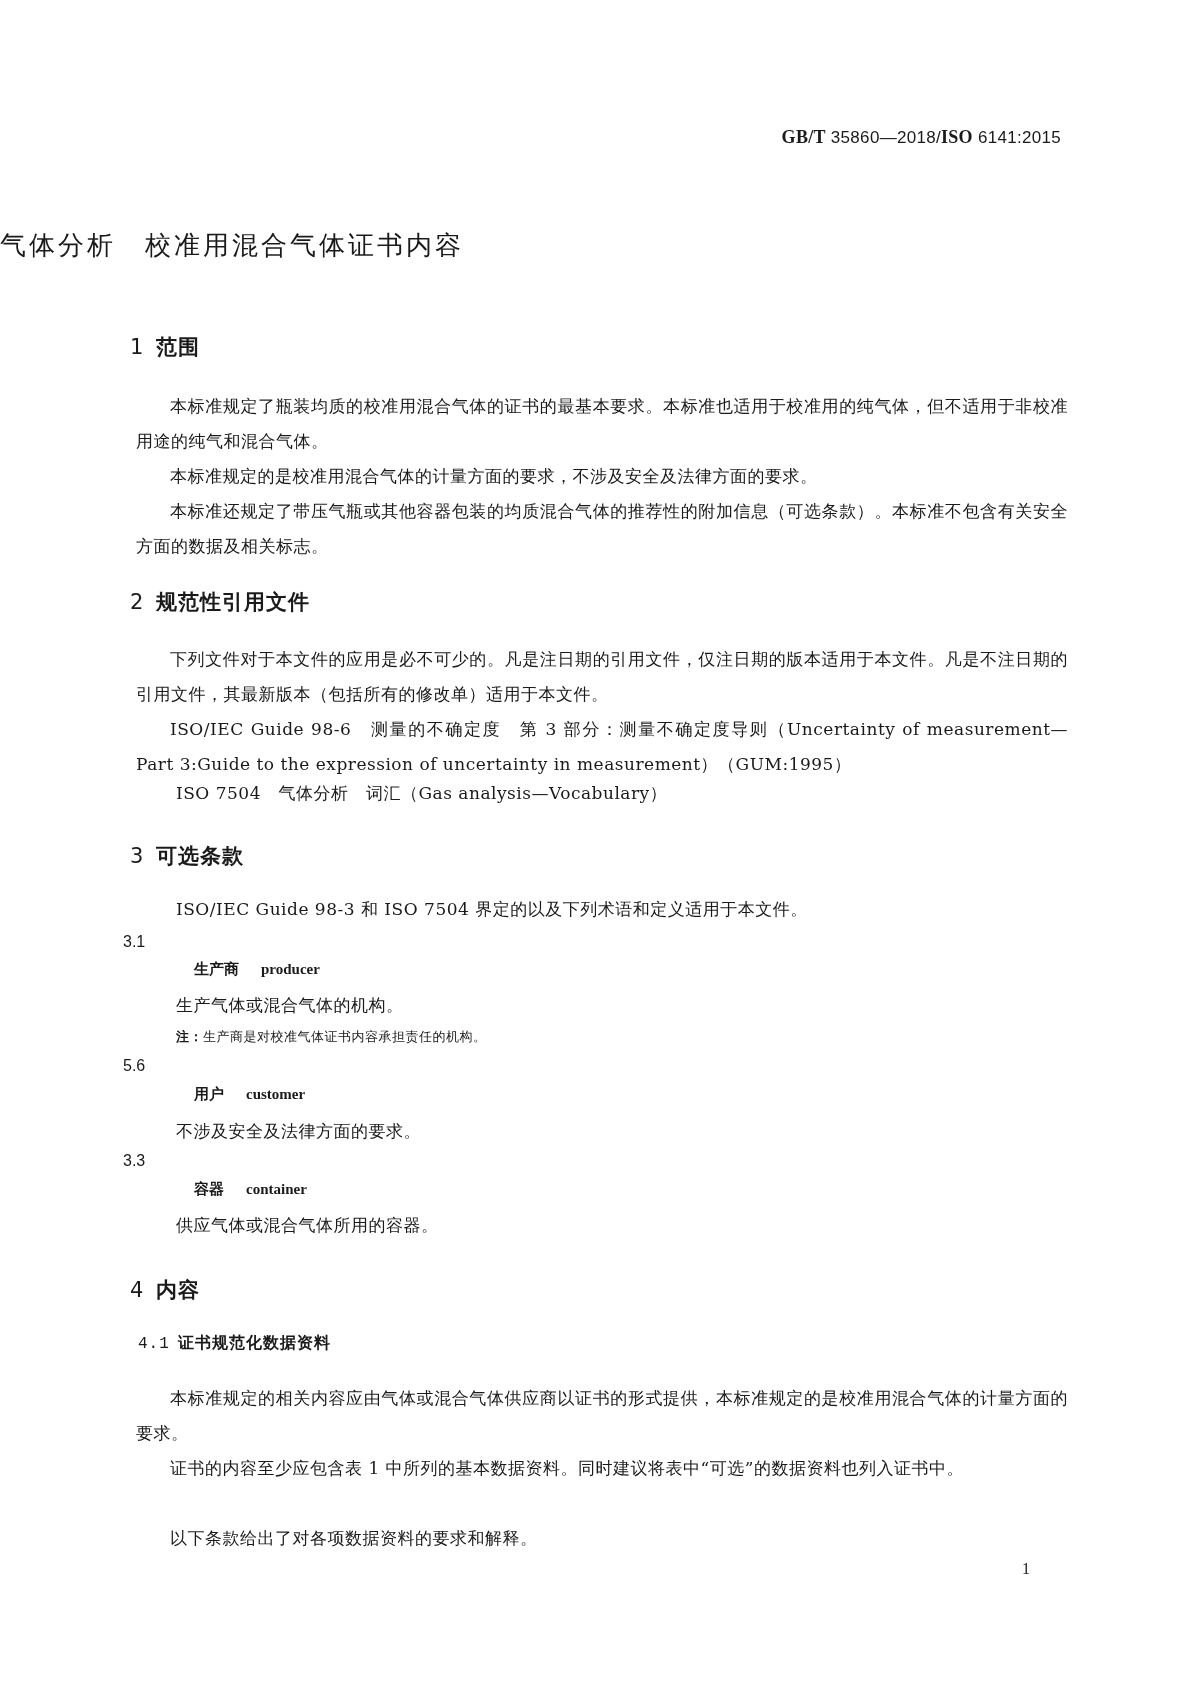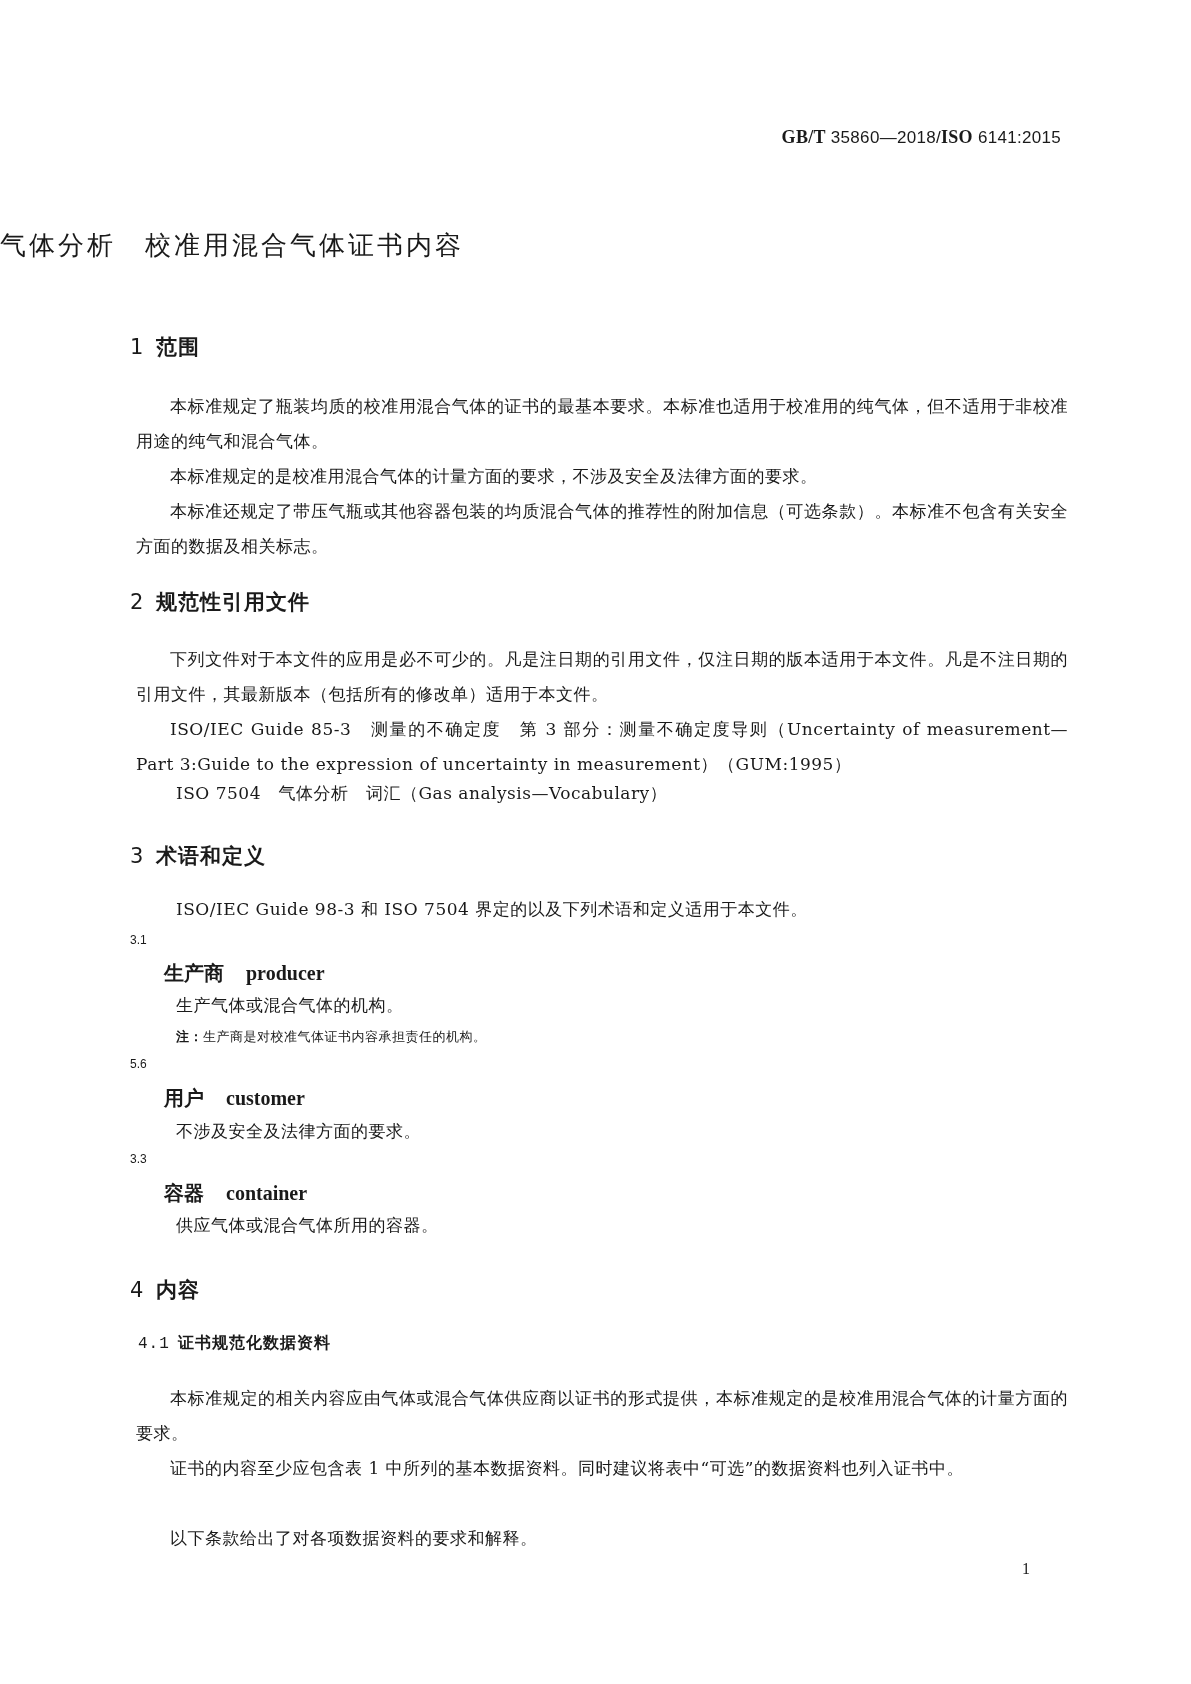--- a/index.html
+++ b/index.html
@@ -28,22 +28,22 @@
     .h1 .num { display: inline-block; width: 26px; font-weight: normal; }
     .h2 { left: 138px; font-family: Liberation Mono, monospace; font-size: 16px; letter-spacing: 1px; }
     .h2 .num { display: inline-block; width: 40px; }
     .h2 .lbl { font-weight: bold; }
     .para {
       left: 136px; width: 932px;
       font-size: 17px; line-height: 35px; text-align: justify;
       text-indent: 2em; letter-spacing: 0.5px;
     }
     .line { left: 176px; font-size: 17px; letter-spacing: 0.5px; }
-    .term-no { left: 130px; font-family: "Liberation Sans", sans-serif; font-size: 12px; }
-    .term { left: 164px; font-size: 20px; font-weight: bold; }
+    .term-no { left: 123px; font-family: "Liberation Sans", sans-serif; font-size: 16px; }
+    .term { left: 194px; font-size: 15px; font-weight: bold; }
     .term .en { margin-left: 22px; font-family: "Liberation Serif", serif; }
     .defn { left: 176px; font-size: 17px; letter-spacing: 0.5px; }
     .note { left: 176px; font-size: 13px; letter-spacing: 0.5px; }
     .note .tag { font-weight: bold; }
     .page-no { top: 1560px; left: 1022px; font-size: 16px; font-family: "Liberation Serif", serif; }
   </style>
 </head>
 <body>
 
 <div class="abs std-no">
@@ -58,25 +58,25 @@
   <span class="num">1</span><span>范围</span>
 </div>
 <div class="abs para" style="top:389px">本标准规定了瓶装均质的校准用混合气体的证书的最基本要求。本标准也适用于校准用的纯气体，但不适用于非校准用途的纯气和混合气体。</div>
 <div class="abs para" style="top:459px">本标准规定的是校准用混合气体的计量方面的要求，不涉及安全及法律方面的要求。</div>
 <div class="abs para" style="top:494px">本标准还规定了带压气瓶或其他容器包装的均质混合气体的推荐性的附加信息（可选条款）。本标准不包含有关安全方面的数据及相关标志。</div>
 
 <div class="abs h1" style="top:588px">
   <span class="num">2</span><span>规范性引用文件</span>
 </div>
 <div class="abs para" style="top:642px">下列文件对于本文件的应用是必不可少的。凡是注日期的引用文件，仅注日期的版本适用于本文件。凡是不注日期的引用文件，其最新版本（包括所有的修改单）适用于本文件。</div>
-<div class="abs para" style="top:712px">ISO/IEC Guide 85-3　测量的不确定度　第 3 部分：测量不确定度导则（Uncertainty of measurement—Part 3:Guide to the expression of uncertainty in measurement）（GUM:1995）</div>
+<div class="abs para" style="top:712px">ISO/IEC Guide 98-6　测量的不确定度　第 3 部分：测量不确定度导则（Uncertainty of measurement—Part 3:Guide to the expression of uncertainty in measurement）（GUM:1995）</div>
 <div class="abs line" style="top:782px">ISO 7504　气体分析　词汇（Gas analysis—Vocabulary）</div>
 
 <div class="abs h1" style="top:842px">
-  <span class="num">3</span><span>术语和定义</span>
+  <span class="num">3</span><span>可选条款</span>
 </div>
 <div class="abs line" style="top:898px">ISO/IEC Guide 98-3 和 ISO 7504 界定的以及下列术语和定义适用于本文件。</div>
 
 <div class="abs term-no" style="top:933px">3.1</div>
 <div class="abs term" style="top:960px">
   <span>生产商</span><span class="en">producer</span>
 </div>
 <div class="abs defn" style="top:994px">生产气体或混合气体的机构。</div>
 <div class="abs note" style="top:1028px">
   <span class="tag">注：</span><span>生产商是对校准气体证书内容承担责任的机构。</span>

